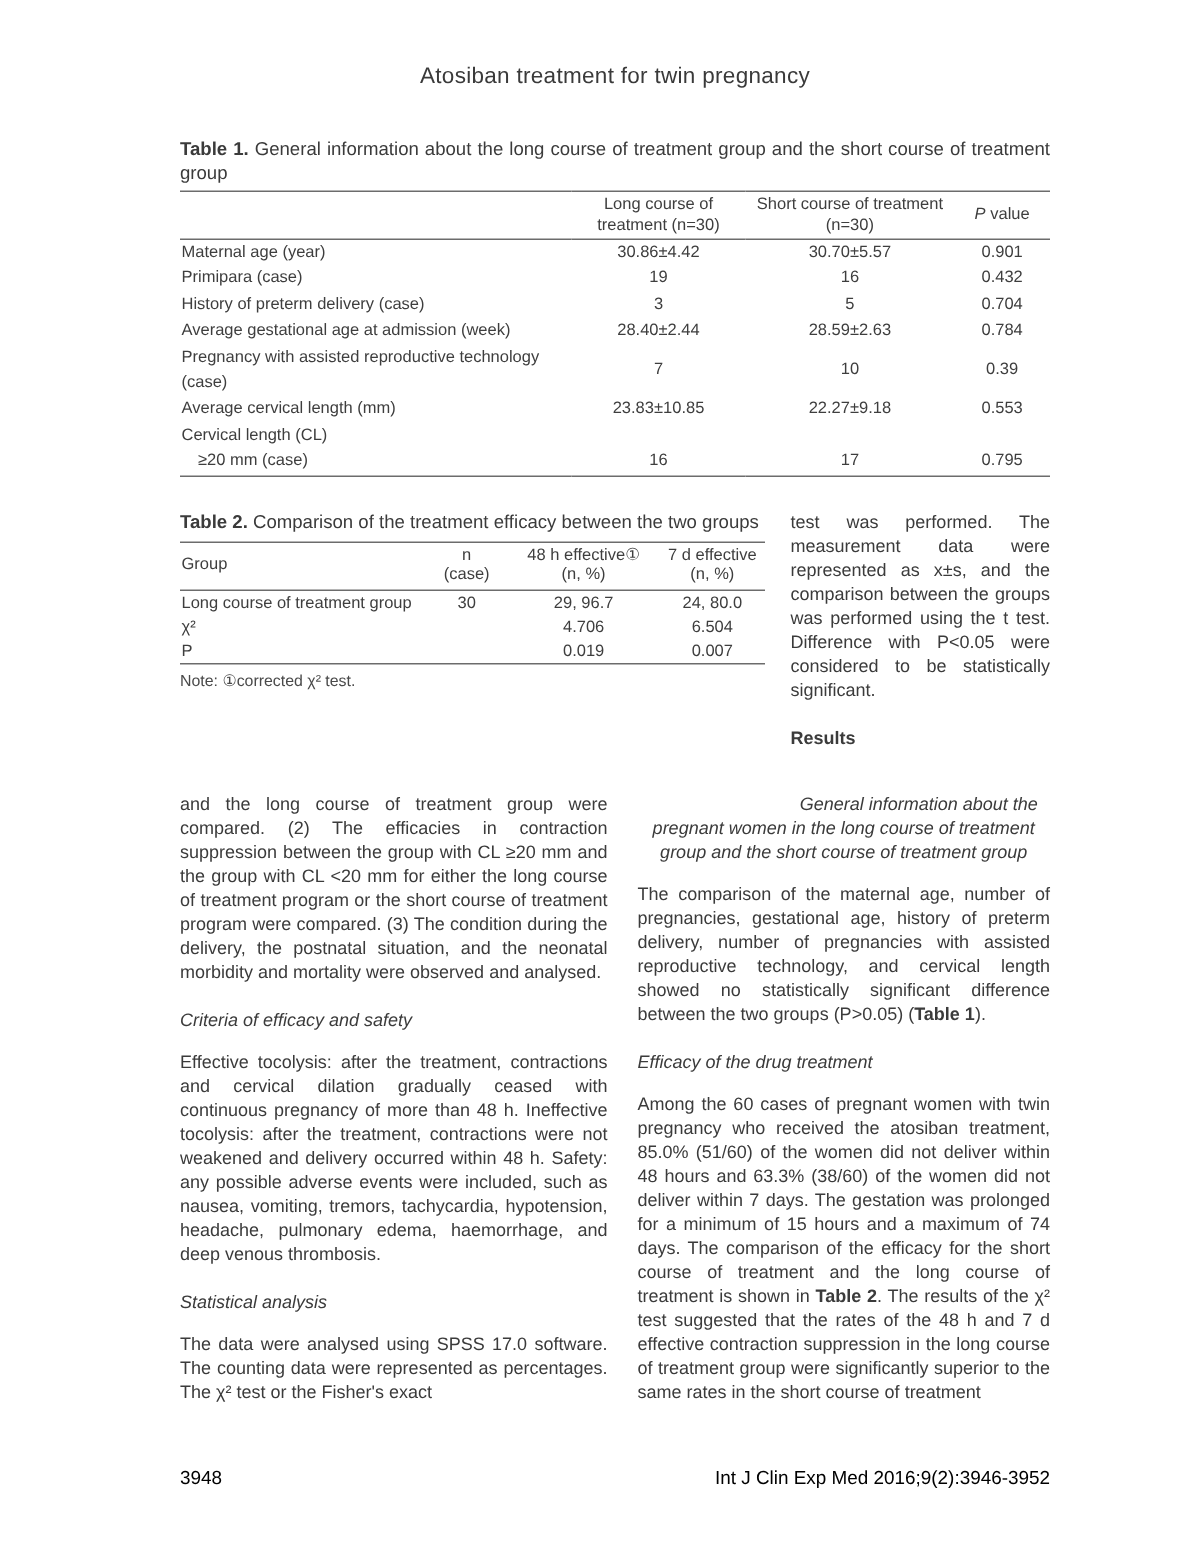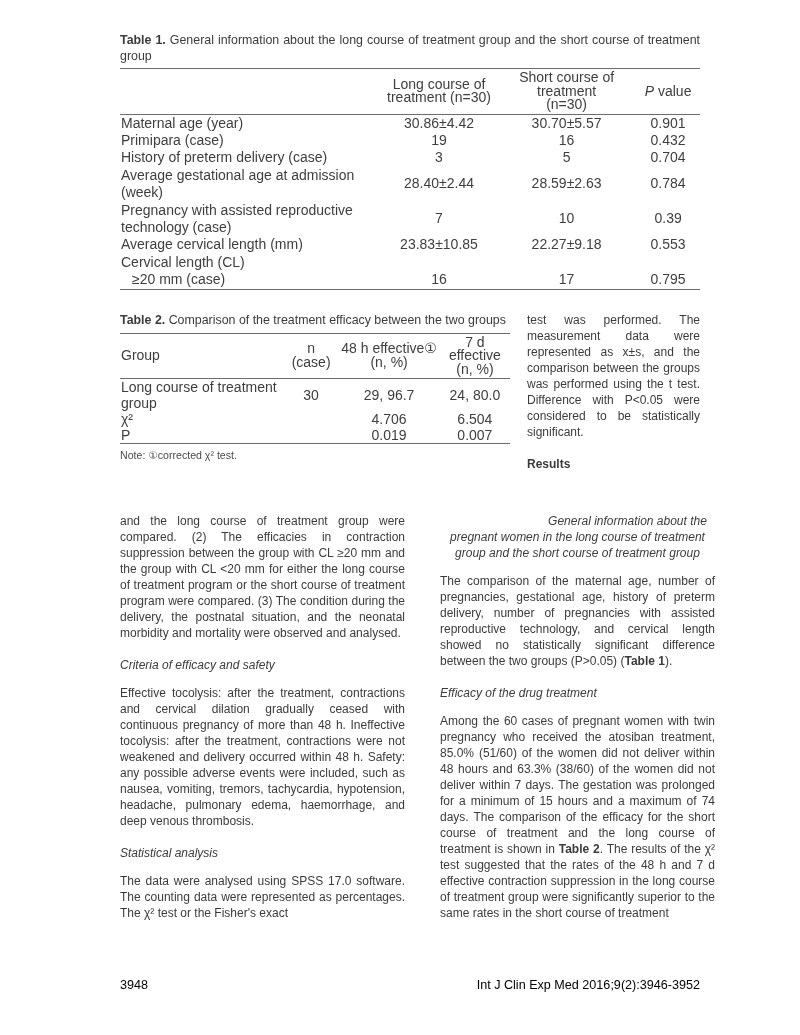--- a/index.html
+++ b/index.html
@@ -20,21 +20,21 @@
     font-size: 15px;
     letter-spacing: 0.2px;
     color: #3a3a3a;
   }
 
   
   .caption { font-size: 12.4px; line-height: 16px; text-align: justify; }
   .caption b { font-weight: 700; }
 
   
-  table { border-collapse: collapse; width: 100%; font-size: 14px; color: #3e3e3e; }
+  table { border-collapse: collapse; width: 100%; font-size: 11px; color: #3e3e3e; }
   thead { border-top: 1.2px solid #6c6c6c; border-bottom: 1.2px solid #6c6c6c; }
   tbody { border-bottom: 1.2px solid #6c6c6c; }
   th { font-weight: 400; white-space: pre-line; line-height: 13.5px; padding: 2px 1px; text-align: center; vertical-align: middle; }
   td { line-height: 17.4px; padding: 0 1px; text-align: center; vertical-align: middle; }
   td:first-child, th:first-child { text-align: left; }
   .t2 td { line-height: 16px; }
   .it { font-style: italic; }
   .tnote { font-size: 10.6px; color: #4a4a4a; margin-top: 5px; }
 
   .table1-wrap { margin-top: 32px; }
@@ -47,36 +47,37 @@
   .t2block .caption { margin-bottom: 5px; }
   .narrowcol { width: 173px; margin-left: 17px; flex: none; }
 
   
   .bodytext { font-size: 12px; line-height: 16px; }
   .bodytext .p  { text-align: justify; margin: 0 0 12px 0; }
   .bodytext .hi { font-style: italic; margin: 16px 0 12px 0; }
   .bodytext .hb { font-weight: 700; margin: 16px 0 12px 0; }
   .bodytext .p:first-child, .bodytext .hi:first-child { margin-top: 0; }
 
-  .twocol { display: flex; margin-top: 29px; gap: 15px; }
+  .twocol { display: flex; margin-top: 16px; }
   .leftcol  { width: 285px; flex: none; }
   .rightcol { width: 275px; margin-left: 20px; flex: none; }
 
   .footer {
     position: absolute; left: 120px; right: 100px; top: 978px;
     display: flex; justify-content: space-between;
     font-size: 12.6px; color: #000000;
   }
 </style>
 </head>
 <body>
 
 <div class="page">
   <div class="content">
 
+    <div class="running-title">Atosiban treatment for twin pregnancy</div>
 
     <div class="table1-wrap">
       <div class="caption"><b>Table 1.</b><span> General information about the long course of treatment group and the short course of treatment group</span></div>
       <table class="t1">
         <colgroup>
           <col style="width:45%">
             <col style="width:20%">
             <col style="width:24%">
             <col style="width:11%">
         </colgroup>

